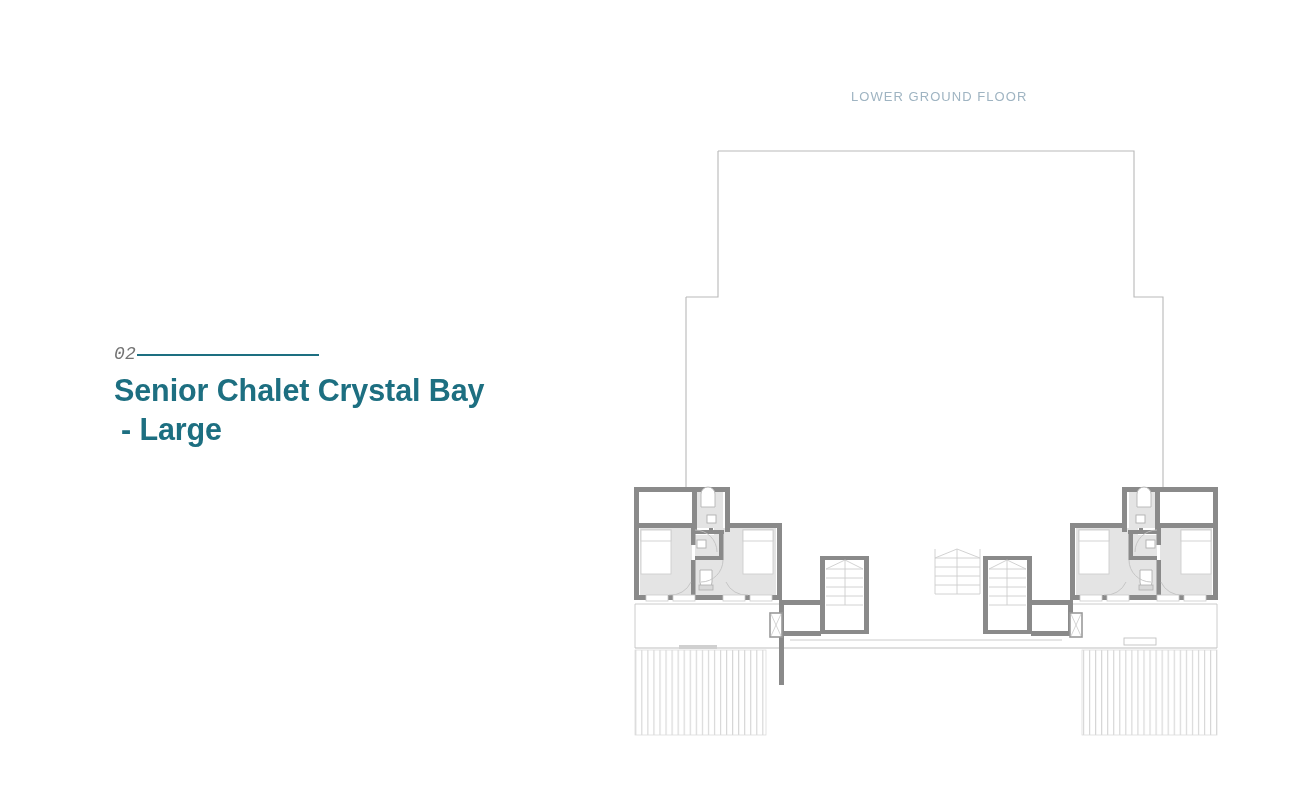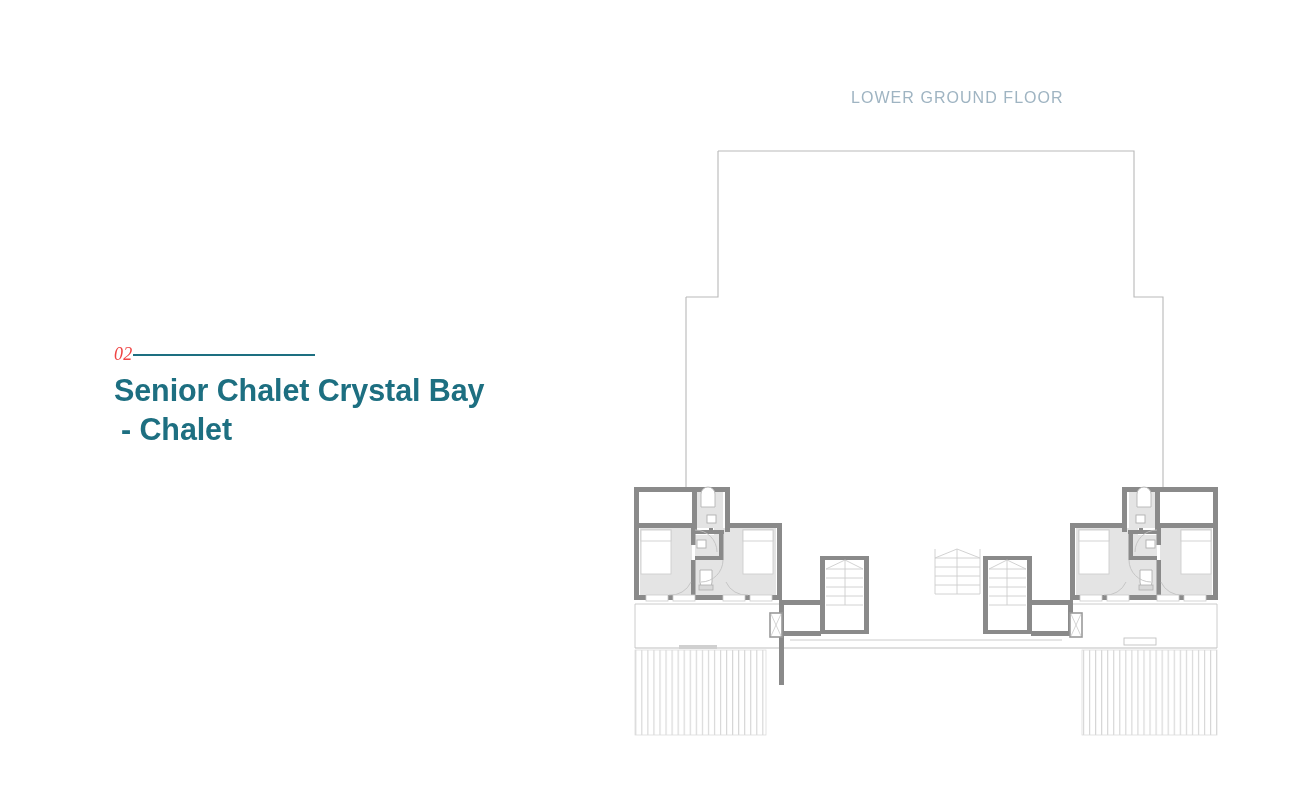--- a/index.html
+++ b/index.html
@@ -19,45 +19,45 @@
     position: absolute;
     inset: 0;
     background: #ffffff;
   }
 
   
   .floor-label {
     position: absolute;
     left: 851px;
     top: 89px;
-    font-size: 16px;
+    font-size: 13px;
     letter-spacing: 1.05px;
     color: #9fb4c2;
     font-family: "Liberation Sans", sans-serif;
     white-space: nowrap;
     font-weight: 400;
   }
 
   
   .title-block {
     position: absolute;
     left: 114px;
     top: 343px;
     width: 470px;
   }
   .title-number-row {
     display: flex;
     align-items: center;
     height: 22px;
   }
   .title-number {
-    font-family: Liberation Serif, serif;
+    font-family: Liberation Mono, monospace;
     font-style: italic;
     font-size: 18px;
-    color: #ef4444;
+    color: #737373;
     line-height: 1;
     letter-spacing: 0.2px;
   }
   .title-rule {
     flex: 0 0 182px;
     height: 2px;
     background: #1d6f81;
     margin-left: 1px;
     margin-bottom: -2px;
   }
@@ -92,21 +92,21 @@
 
   <div class="floor-label">LOWER GROUND FLOOR</div>
 
   <div class="title-block">
     <div class="title-number-row">
       <span class="title-number">02</span>
       <span class="title-rule"></span>
     </div>
     <div class="title-main">
       <span class="line1">Senior Chalet Crystal Bay</span>
-      <span class="line2"> - Chalet</span>
+      <span class="line2"> - Large</span>
     </div>
   </div>
 
   <div id="plan-wrap">
     <svg class="plan" width="1312" height="805" viewBox="0 0 1312 805" xmlns="http://www.w3.org/2000/svg">
 
       <defs>
         <pattern id="deckpat" width="6.05" height="10" patternUnits="userSpaceOnUse">
           <rect width="6.05" height="10" fill="#ffffff"></rect>
           <rect x="0" y="0" width="1.1" height="10" fill="#d5d5d5"></rect>

